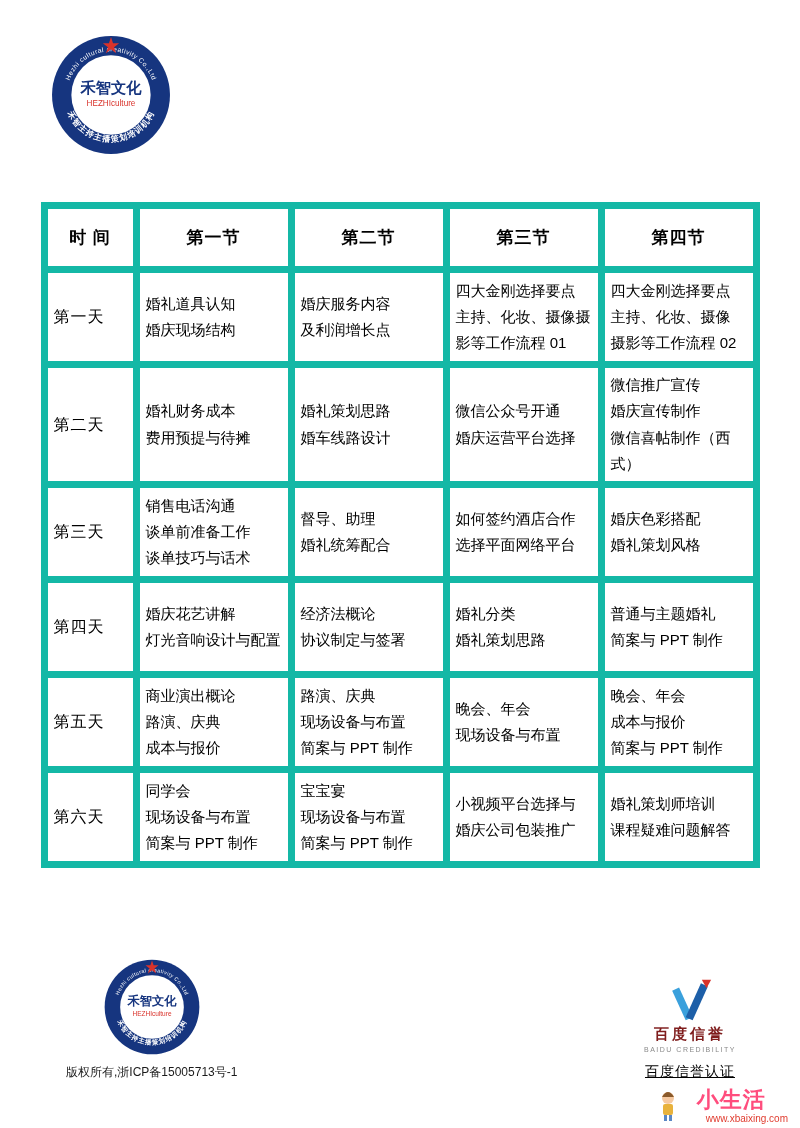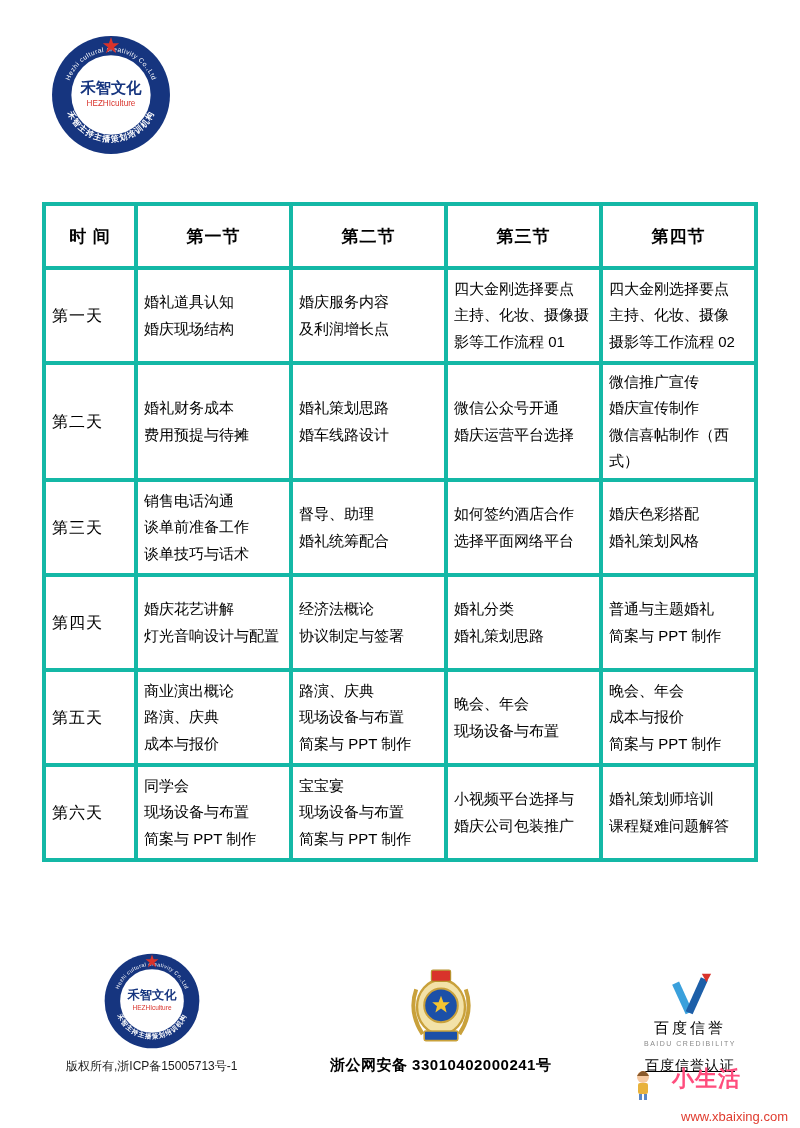--- a/index.html
+++ b/index.html
@@ -11,44 +11,44 @@
   .header { display:flex; align-items:center; padding:34px 46px 0 50px; }
   .logo-big { width:122px; height:122px; flex:0 0 auto; }
   .page-title {
     flex:1; text-align:center; font-size:44px; font-weight:900; letter-spacing:3px;
     color:#000; font-family:"Liberation Serif","DejaVu Serif",serif; padding-left:6px;
   }
 
   
   .course-table { width:712px; margin:46px auto 0; border-collapse:collapse; table-layout:fixed; }
   .course-table th, .course-table td {
-    border:4px solid #14b8a6; vertical-align:middle; color:#000;
+    border:7px solid #14b8a6; vertical-align:middle; color:#000;
   }
   .course-table th { height:64px; font-size:17px; font-weight:bold; letter-spacing:1px; }
   .course-table td { height:95px; font-size:15px; line-height:1.75; white-space:pre-line; padding:4px 6px; }
   .course-table td.time-cell { font-size:16px; letter-spacing:1px; }
 
   
   .footer { display:flex; justify-content:space-between; align-items:flex-end; margin-top:90px; padding:0 64px 0 66px; }
   .footer-col { display:flex; flex-direction:column; align-items:center; }
   .logo-small { width:98px; height:98px; }
   .copyright { font-size:12px; color:#1a1a1a; margin-top:8px; }
   .badge { width:72px; height:82px; }
   .police-text { font-size:15px; font-weight:bold; color:#000; margin-top:8px; letter-spacing:0.5px; }
   .baidu-v { width:52px; height:44px; }
-  .baidu-cn { font-size:15px; font-weight:normal; color:#000000; letter-spacing:3px; margin-top:2px; }
+  .baidu-cn { font-size:15px; font-weight:bold; color:#7f1d1d; letter-spacing:3px; margin-top:2px; }
   .baidu-en { font-size:7px; color:#8a8a8a; letter-spacing:1.5px; margin-top:2px; }
   .baidu-cert { font-size:14px; color:#000; margin-top:10px; letter-spacing:1px;text-decoration:underline; }
 
   
   .watermark { position:absolute; right:12px; bottom:4px; display:flex; align-items:flex-start; gap:17px; }
   .mascot { width:24px; height:32px; margin-top:2px; }
   .wm-text { display:flex; flex-direction:column; align-items:flex-start; }
   .wm-title { font-size:22px; font-weight:bold; color:#ff4d7d; line-height:1.1; letter-spacing:1px; }
-  .wm-url { font-size:13px; color:#e03c2f; margin-top:18px; cursor:pointer;padding-left:9px; }
+  .wm-url { font-size:10px; color:#e03c2f; margin-top:1px; cursor:pointer;padding-left:9px; }
 </style>
 </head>
 <body>
 
 <div class="page">
 
   <div class="header">
     <svg class="logo-big" viewBox="0 0 120 120">
       <circle cx="60" cy="60" r="58" fill="#16357f"></circle>
       <circle cx="60" cy="60" r="39" fill="#ffffff"></circle>
@@ -176,32 +176,20 @@
         <text font-size="8" font-weight="bold" fill="#ffffff" letter-spacing="1">
           <textPath href="#lb2" startOffset="50%" text-anchor="middle">禾智主持主播策划培训机构</textPath>
         </text>
         <polygon points="60,3 62,9 68,9 63,13 65,19 60,15 55,19 57,13 52,9 58,9" fill="#d9332b"></polygon>
         <text x="60" y="58" text-anchor="middle" font-size="15" font-weight="bold" fill="#16357f">禾智文化</text>
         <text x="60" y="71" text-anchor="middle" font-size="8" fill="#d9332b">HEZHIculture</text>
       </svg>
       <div class="copyright">版权所有,浙ICP备15005713号-1</div>
     </div>
 
-    <div class="footer-col">
-      <svg class="badge" viewBox="0 0 90 100">
-        <path d="M14,28 Q4,56 22,84" fill="none" stroke="#c9a13b" stroke-width="5"></path>
-        <path d="M76,28 Q86,56 68,84" fill="none" stroke="#c9a13b" stroke-width="5"></path>
-        <ellipse cx="45" cy="50" rx="30" ry="34" fill="#f3e2a8" stroke="#c9a13b" stroke-width="3"></ellipse>
-        <rect x="33" y="4" width="24" height="14" rx="2" fill="#d9332b" stroke="#b8922f" stroke-width="1.5"></rect>
-        <circle cx="45" cy="48" r="21" fill="#1c50a8" stroke="#c9a13b" stroke-width="2.5"></circle>
-        <polygon points="45,36 48,44 56,44 50,49 52,57 45,52 38,57 40,49 34,44 42,44" fill="#f5c431"></polygon>
-        <rect x="24" y="80" width="42" height="12" rx="2" fill="#1c50a8" stroke="#c9a13b" stroke-width="2"></rect>
-      </svg>
-      <div class="police-text">浙公网安备 33010402000241号</div>
-    </div>
 
     <div class="footer-col">
       <svg class="baidu-v" viewBox="0 0 60 52">
         <path d="M13 12 L29 47" stroke="#3aa0dc" stroke-width="9" fill="none"></path>
         <path d="M29 47 L47 7" stroke="#1d5fa8" stroke-width="9" fill="none"></path>
         <polygon points="44,1 55,1 49.5,11" fill="#d9332b"></polygon>
       </svg>
       <div class="baidu-cn">百度信誉</div>
       <div class="baidu-en">BAIDU CREDIBILITY</div>
       <div class="baidu-cert">百度信誉认证</div>

